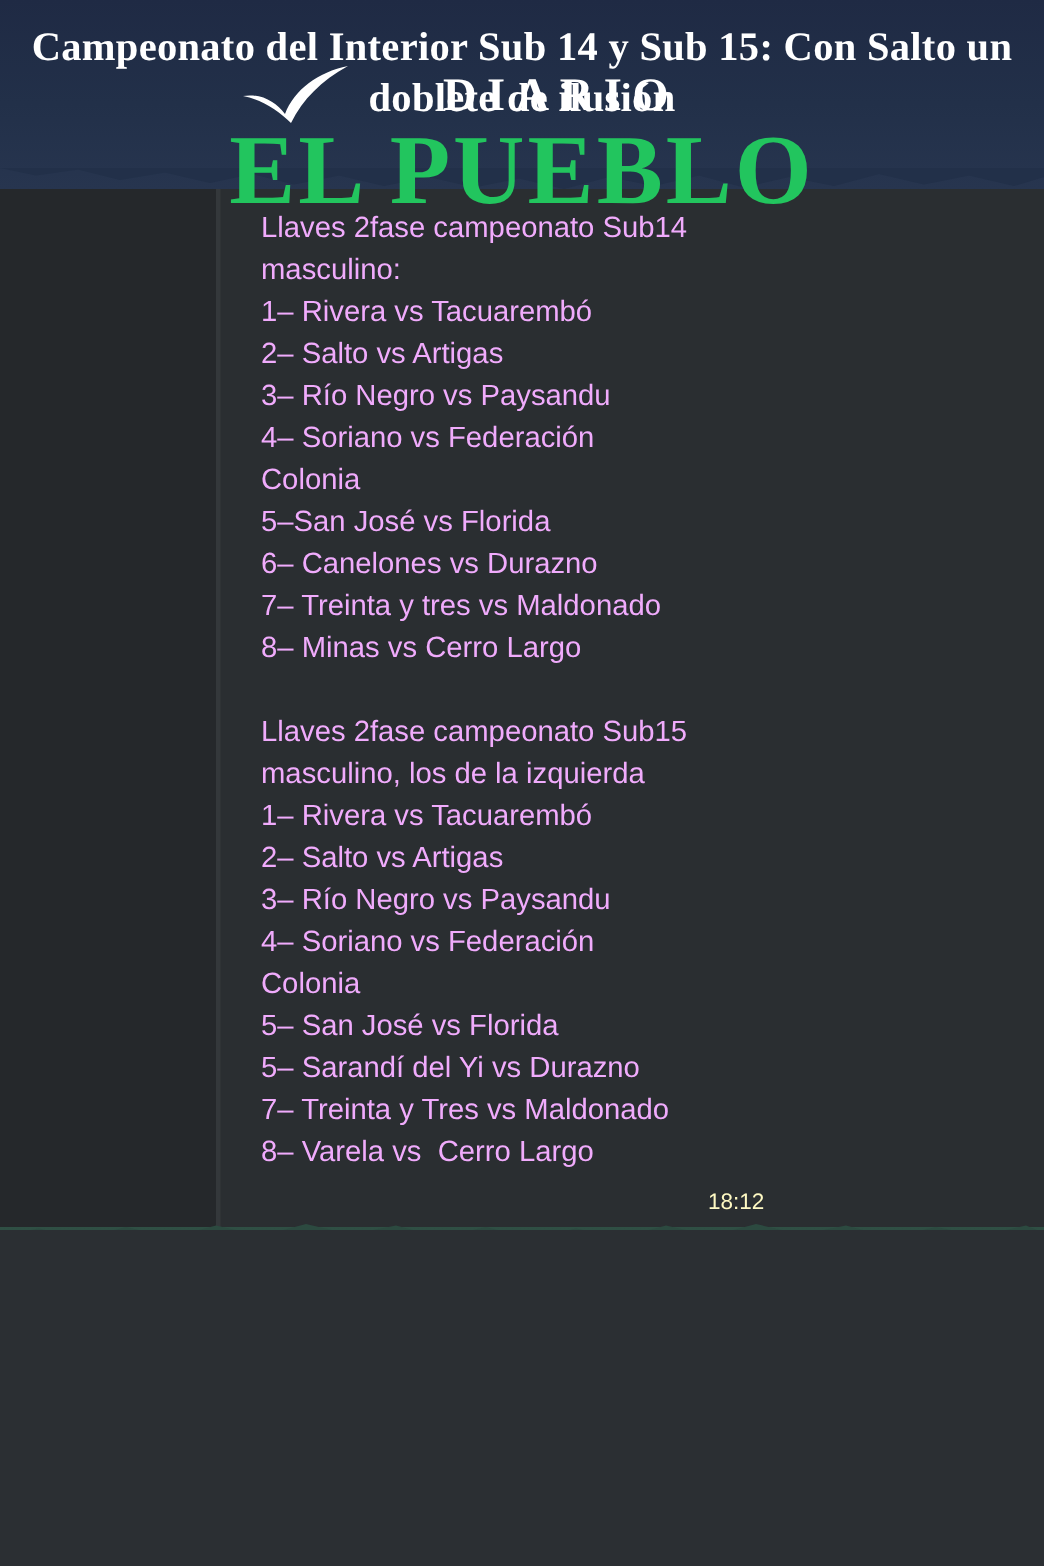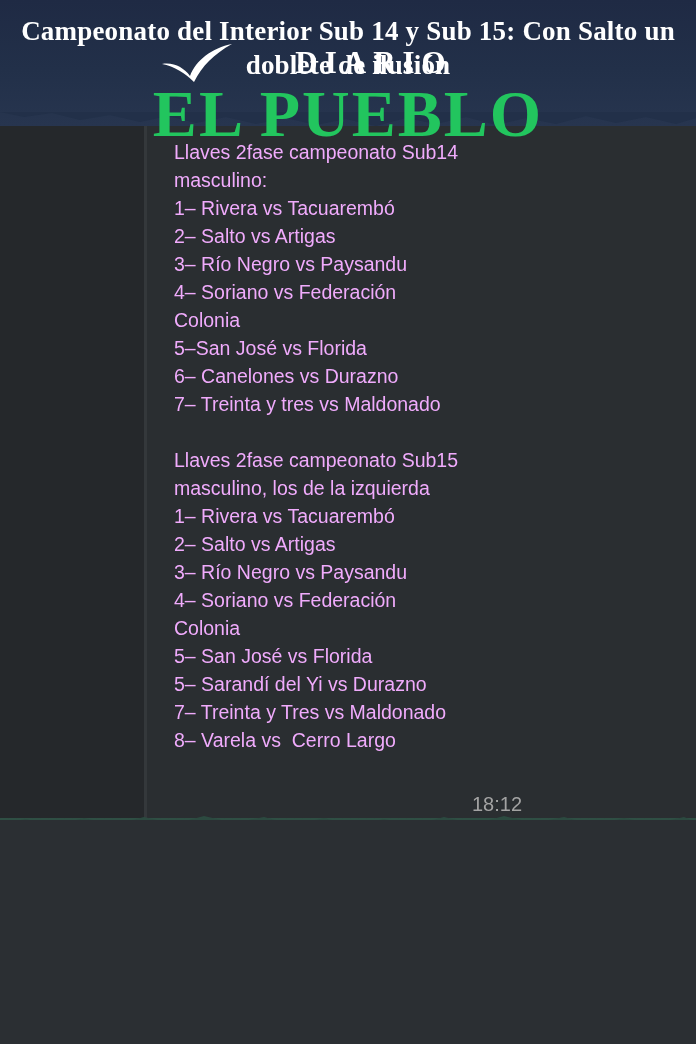--- a/index.html
+++ b/index.html
@@ -100,22 +100,22 @@
     white-space: pre;
   }
   .block-gap {
     height: 28px;
   }
 
   .timestamp {
     position: absolute;
     left: 472px;
     top: 793px;
-    color: #a3a3a3;
-    font-size: 20px;
+    color: #fef9c3;
+    font-size: 15px;
     z-index: 6;
   }
 
   
   .footer {
     position: absolute;
     left: 0;
     top: 818px;
     width: 696px;
     height: 226px;
@@ -188,20 +188,21 @@
     <div class="line">Llaves 2fase campeonato Sub14</div>
     <div class="line">masculino:</div>
     <div class="line">1– Rivera vs Tacuarembó</div>
     <div class="line">2– Salto vs Artigas</div>
     <div class="line">3– Río Negro vs Paysandu</div>
     <div class="line">4– Soriano vs Federación</div>
     <div class="line">Colonia</div>
     <div class="line">5–San José vs Florida</div>
     <div class="line">6– Canelones vs Durazno</div>
     <div class="line">7– Treinta y tres vs Maldonado</div>
+    <div class="line">8– Minas vs Cerro Largo</div>
 
     <div class="block-gap"></div>
 
     <div class="line">Llaves 2fase campeonato Sub15</div>
     <div class="line">masculino, los de la izquierda</div>
     <div class="line">1– Rivera vs Tacuarembó</div>
     <div class="line">2– Salto vs Artigas</div>
     <div class="line">3– Río Negro vs Paysandu</div>
     <div class="line">4– Soriano vs Federación</div>
     <div class="line">Colonia</div>

